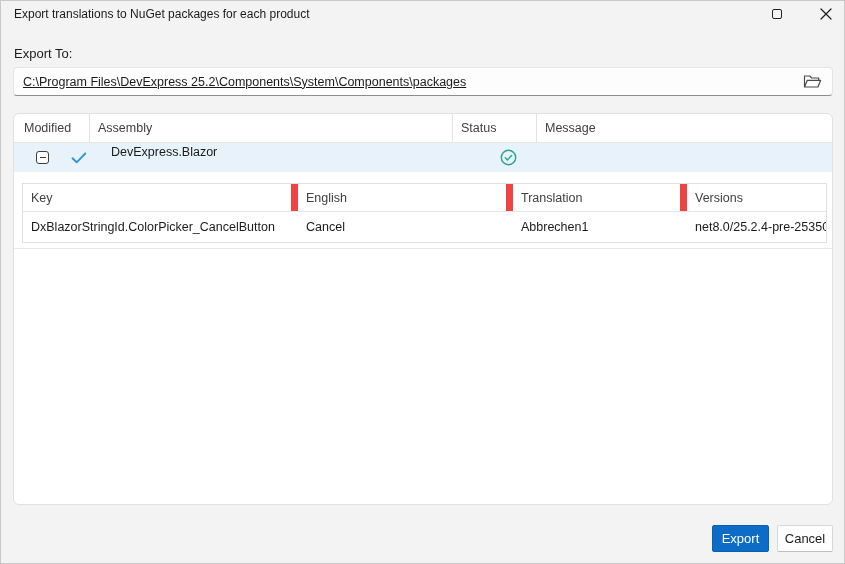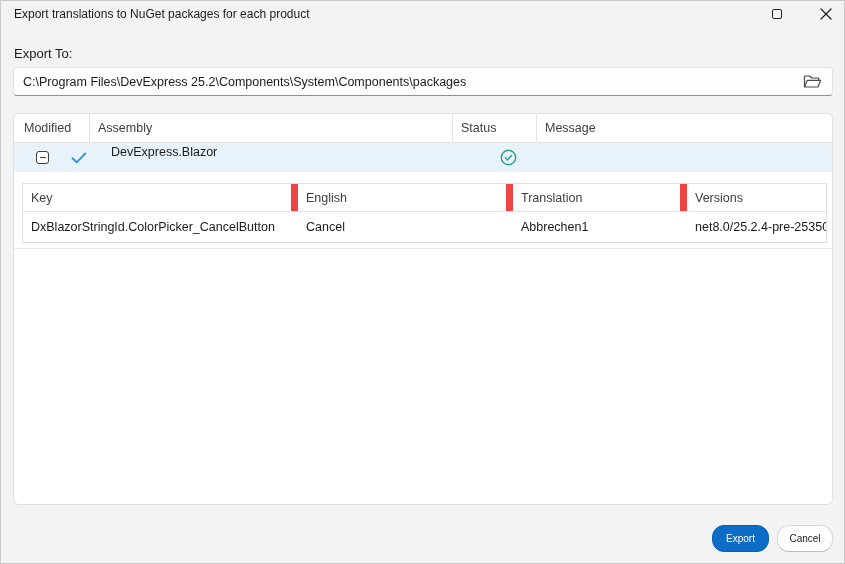--- a/index.html
+++ b/index.html
@@ -19,21 +19,21 @@
     display: flex; align-items: center; justify-content: center; cursor: pointer;
   }
   .winbtn.max { left: 757px; }
   .winbtn.close { left: 806px; }
   .max-glyph { width: 10px; height: 10px; border: 1.2px solid #222; border-radius: 2px; display: block; }
   
   .field-label { position: absolute; left: 14px; top: 46px; font-size: 13px; color: #1b1b1b; }
   .pathbox {
     position: absolute; left: 13px; top: 67px; width: 820px; height: 29px;
     background: #fdfdfd; border: 1px solid #e3e3e3; border-bottom-color: #8f8f8f;
-    border-radius: 4px; display: flex; align-items: center;
+    border-radius: 4px; display: flex; align-items: center; text-decoration: underline;
   }
   .pathtext { font-size: 12.5px; padding-left: 9px; color: #1b1b1b; white-space: nowrap; }
   .browse {
     position: absolute; right: 2px; top: 2px; width: 36px; height: 23px;
     background: transparent; border: none; border-radius: 3px;
     display: flex; align-items: center; justify-content: center; cursor: pointer;
   }
   
   .panel {
     position: absolute; left: 13px; top: 113px; width: 820px; height: 392px;
@@ -72,22 +72,22 @@
   .idc {
     font-size: 12.5px; color: #1b1b1b; display: flex; align-items: center;
     padding-left: 8px; white-space: nowrap; overflow: hidden;
   }
   .c-key { width: 275px; }
   .c-en  { width: 215px; }
   .c-tr  { width: 174px; }
   .c-ver { flex: 1; }
   
   .btn {
-    position: absolute; top: 525px; height: 27px; border-radius: 12px;
-    font-family: "Liberation Sans", sans-serif; font-size: 10px; cursor: pointer;
+    position: absolute; top: 525px; height: 27px; border-radius: 2px;
+    font-family: "Liberation Sans", sans-serif; font-size: 13px; cursor: pointer;
     display: flex; align-items: center; justify-content: center;
   }
   .btn.primary {
     left: 712px; width: 57px; background: #0d6dc6; color: #ffffff;
     border: 1px solid #0a5fae;
   }
   .btn.secondary {
     left: 777px; width: 56px; background: #fdfdfd; color: #1b1b1b;
     border: 1px solid #d8d8d8; border-bottom-color: #bdbdbd;
   }

